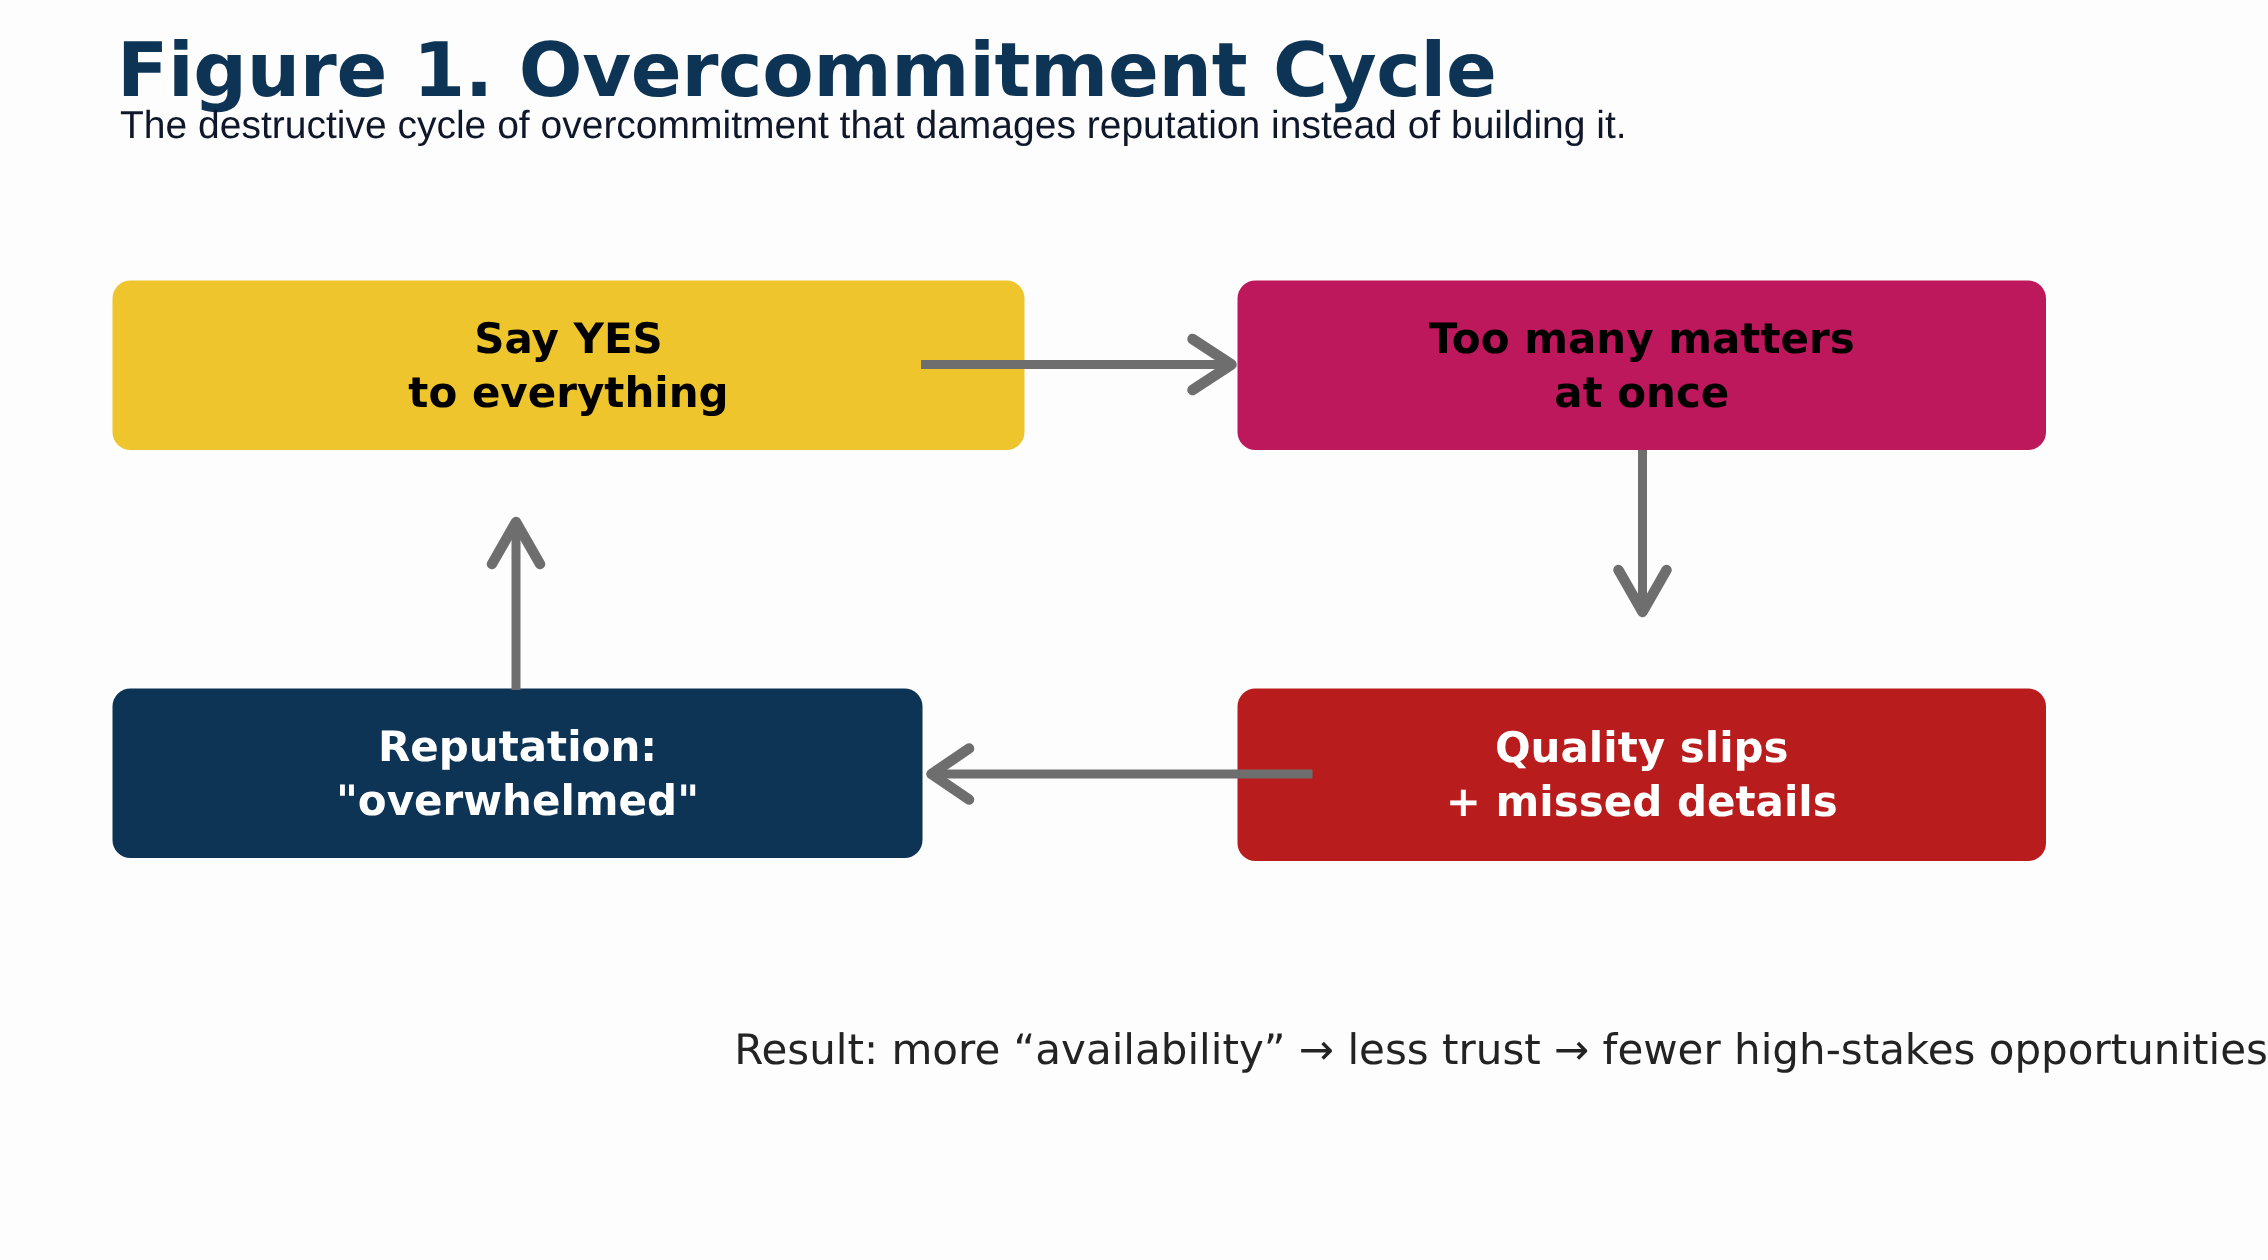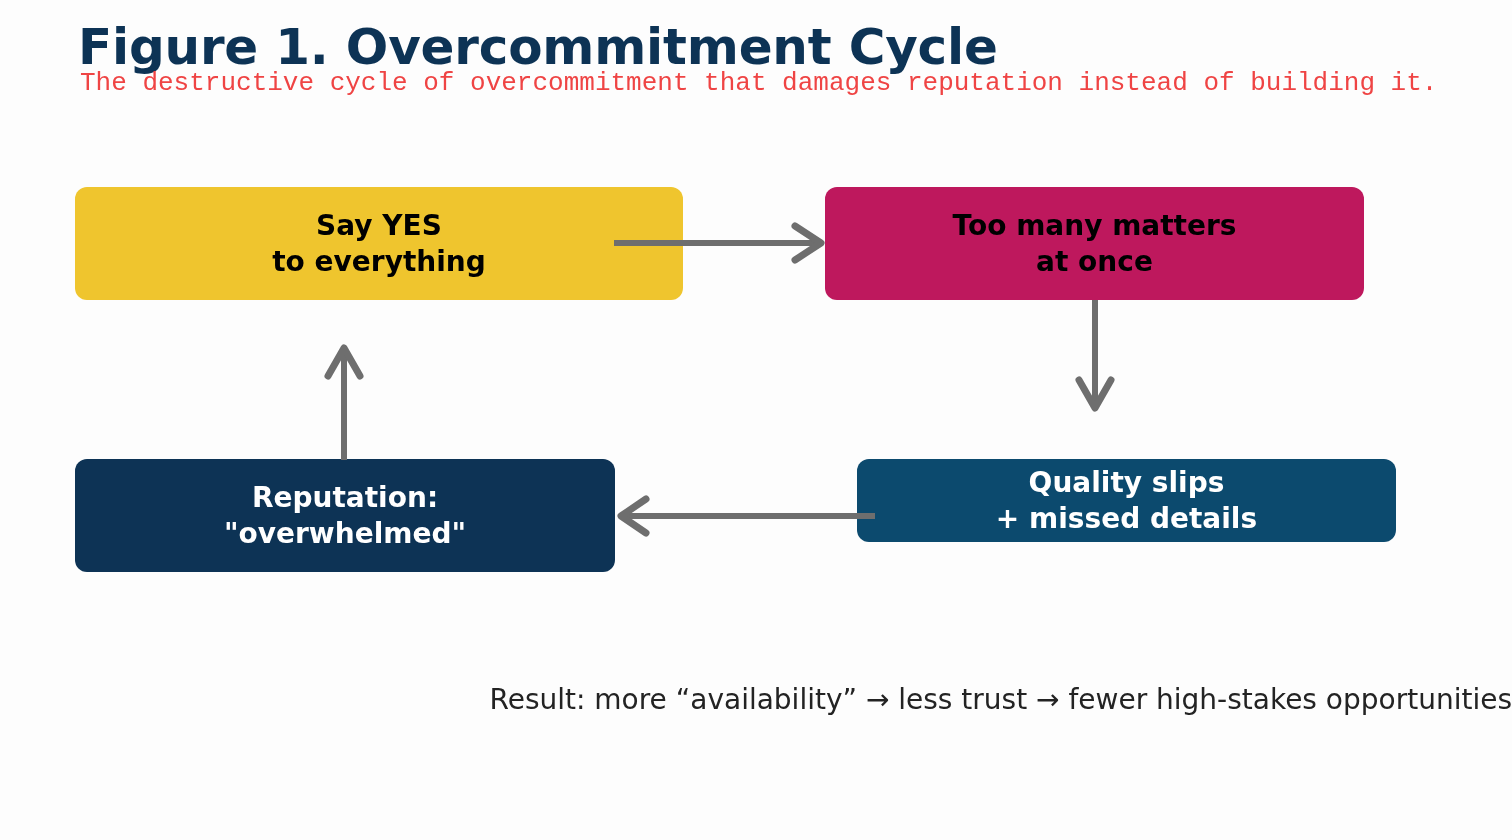--- a/index.html
+++ b/index.html
@@ -31,23 +31,23 @@
     letter-spacing: -0.2px;
     white-space: nowrap;
     font-family: "DejaVu Sans", "Liberation Sans", sans-serif;
   }
   .fig-subtitle {
     position: absolute;
     left: 80px;
     top: 68px;
     font-size: 26px;
     font-weight: normal;
-    color: #ef4444;
+    color: #0f172a;
     white-space: nowrap;
-    font-family: Liberation Mono, monospace;
+    font-family: Liberation Sans, sans-serif;
   }
 
   
   .node {
     position: absolute;
     border-radius: 12px;
     display: flex;
     align-items: center;
     justify-content: center;
     text-align: center;
@@ -73,24 +73,23 @@
   }
   #node-reputation {
     left: 75px;  top: 459px;
     width: 540px; height: 113px;
     background: #0D3355;
     color: #FFFFFF;
     align-items: center;
   }
   #node-quality {
     left: 825px; top: 459px;
-    width: 539px; height: 83px;
-    background: #0c4a6e;
+    width: 539px; height: 115px;
+    background: #b91c1c;
     color: #FFFFFF;
-    margin-left: 32px;
   }
 
   .node-text {
     display: block;
     white-space: pre-line;
   }
 
   
   .arrow-layer {
     position: absolute;

